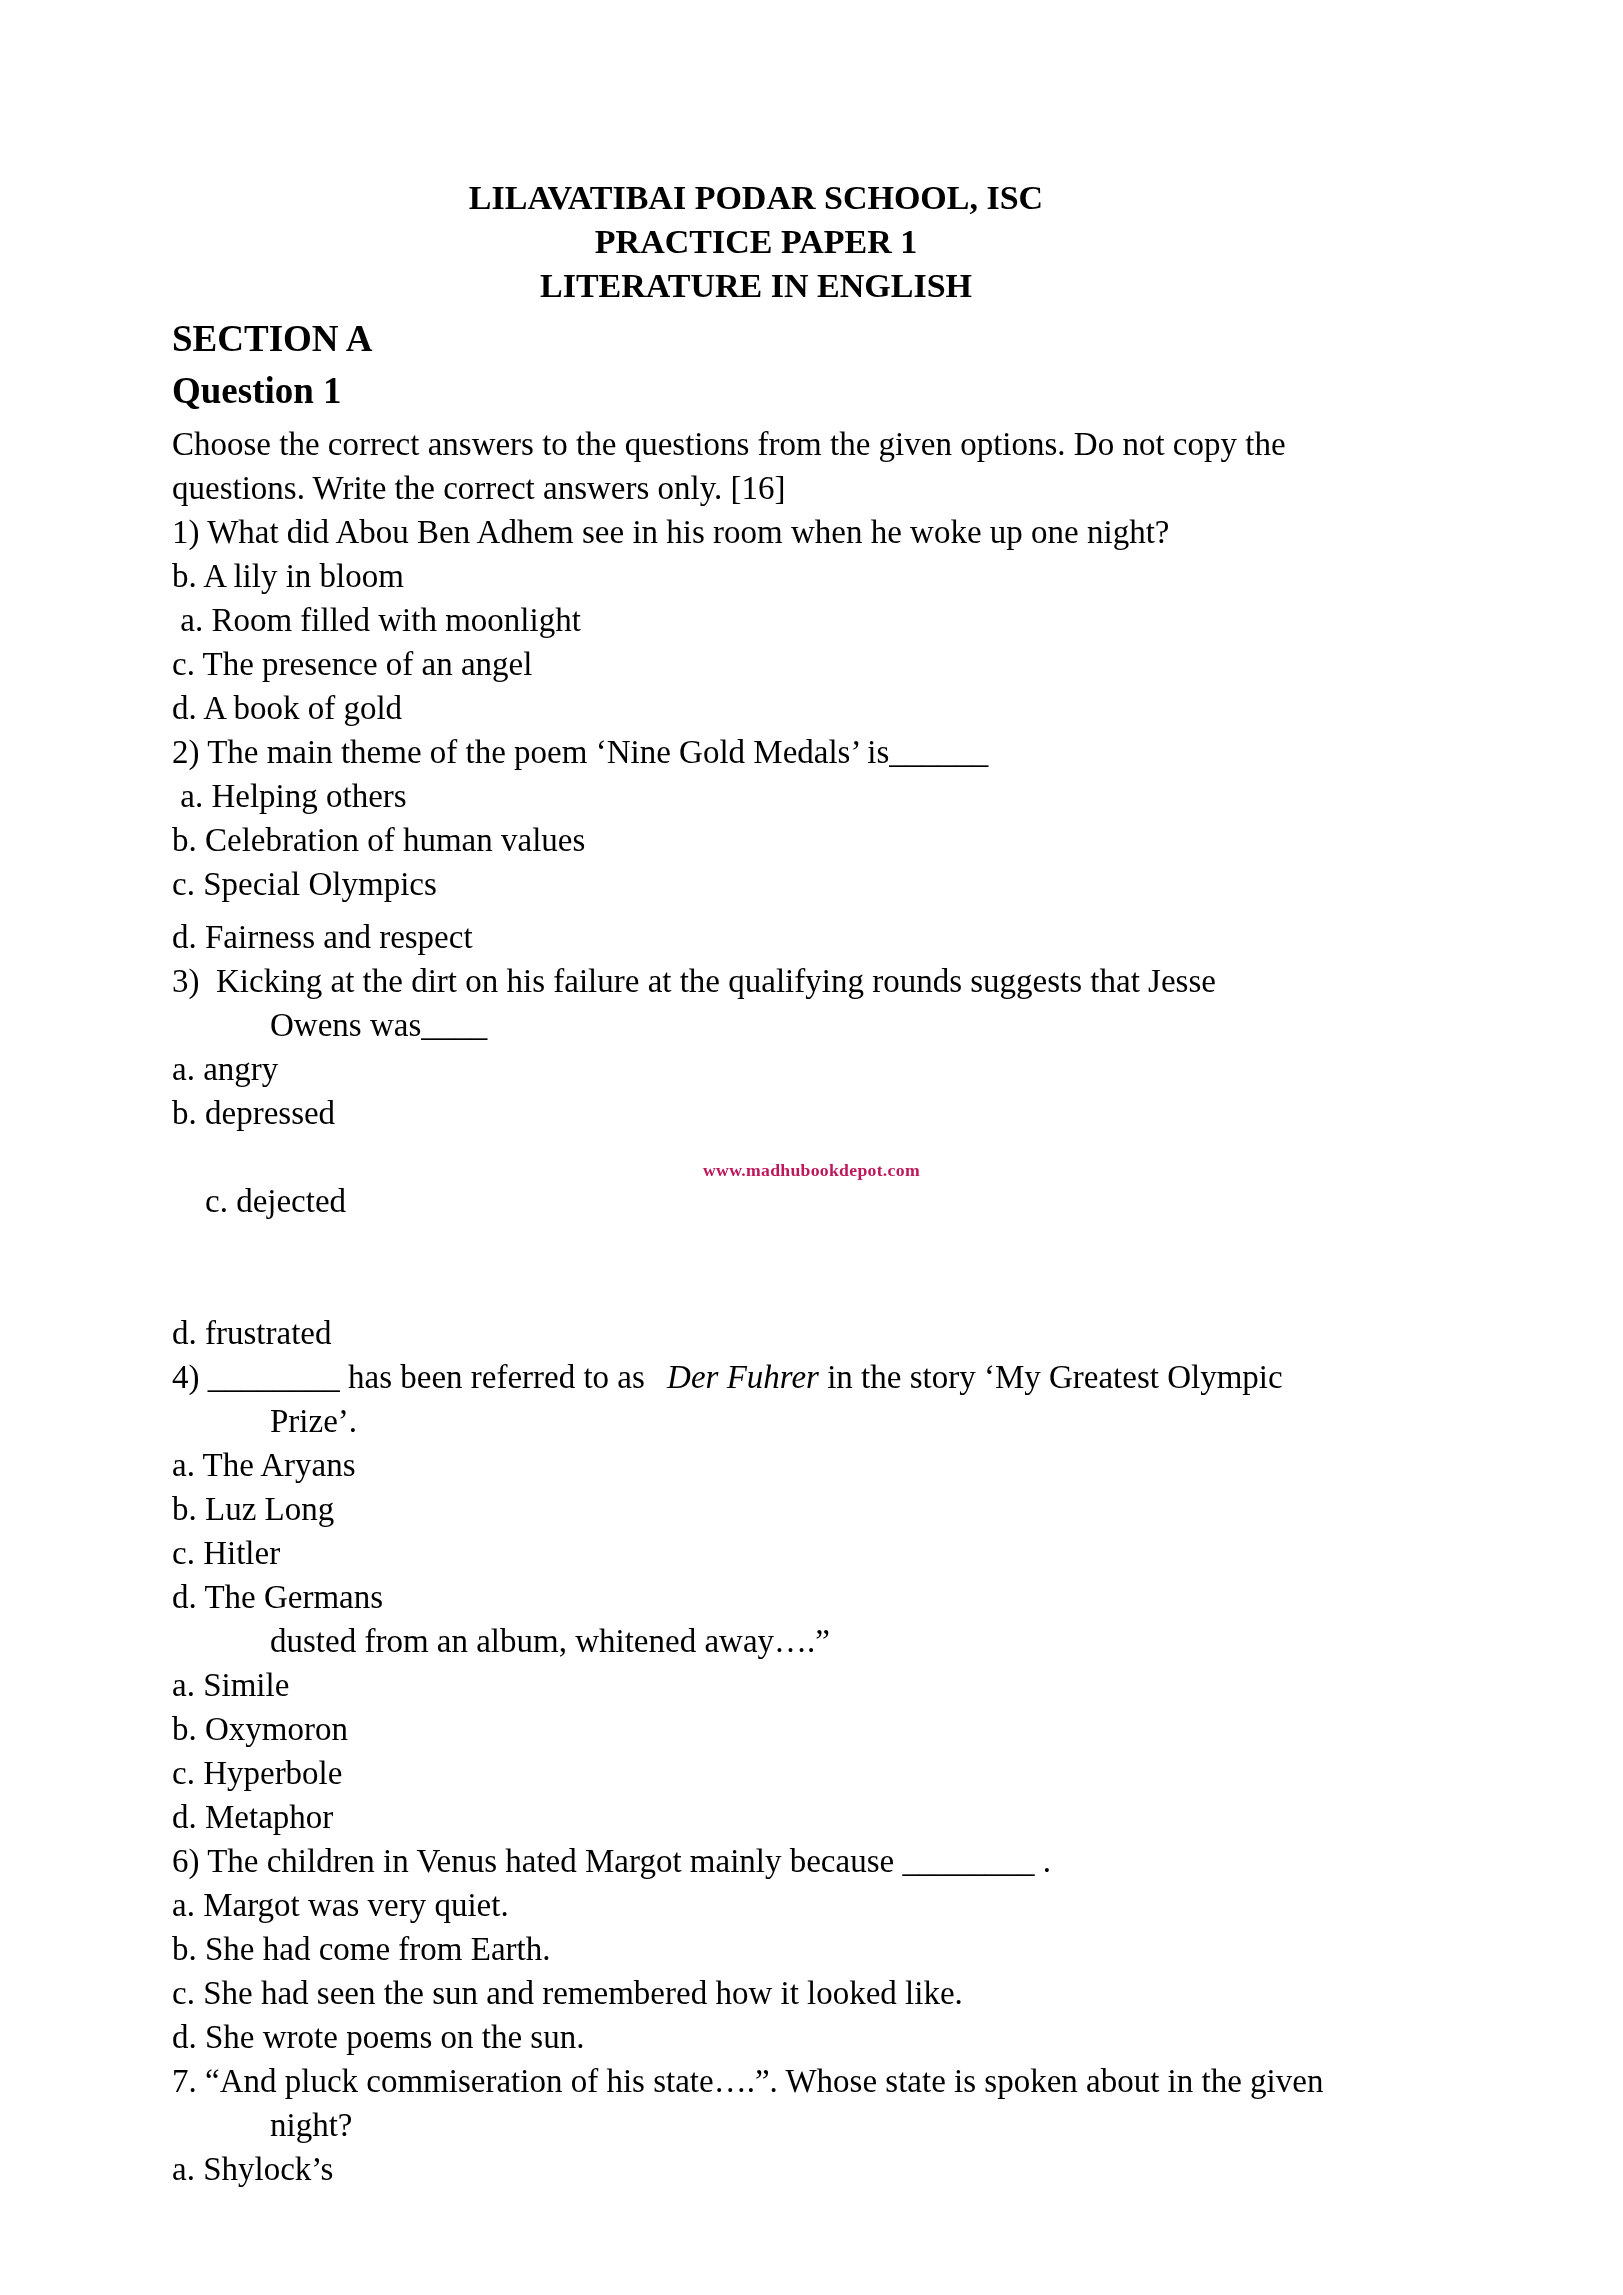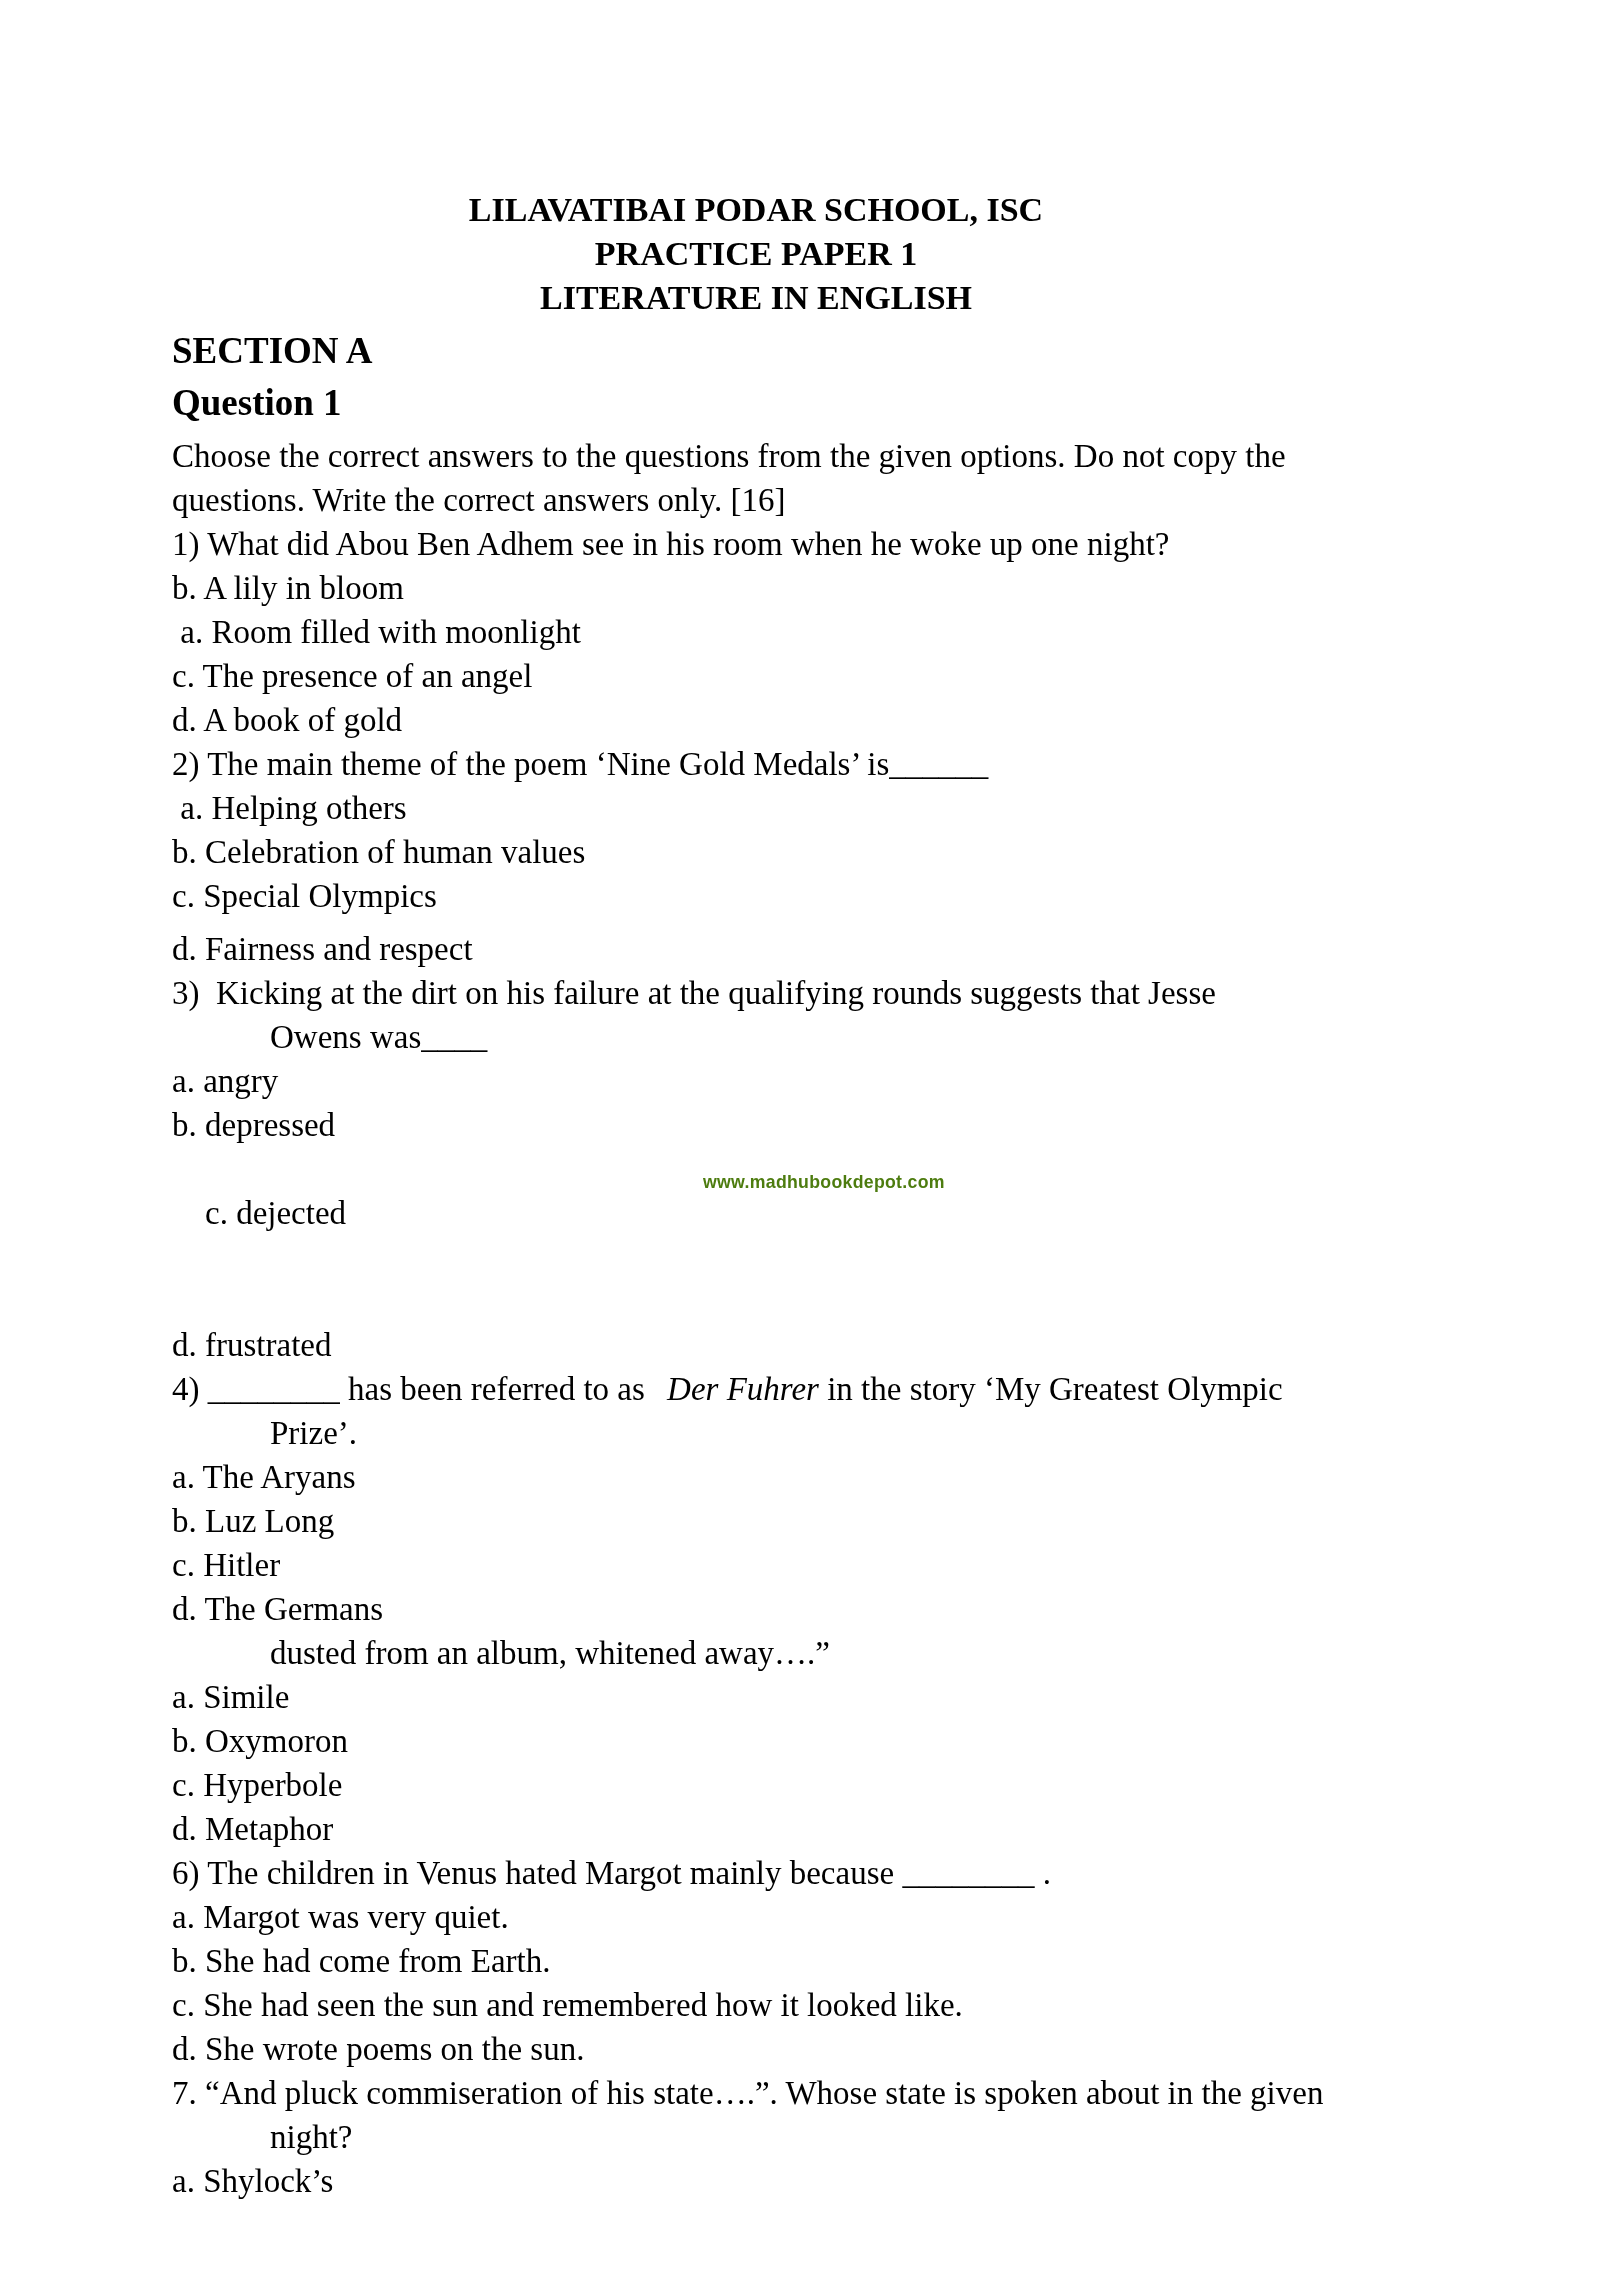--- a/index.html
+++ b/index.html
@@ -10,21 +10,21 @@
   body {
     position: relative;
     width: 1624px;
     height: 2295px;
     font-family: "Liberation Serif", "DejaVu Serif", serif;
     color: #000000;
     overflow: hidden;
   }
   .content {
     position: absolute;
-    top: 188px;
+    top: 176px;
     left: 0;
     width: 1512px;
   }
   .line {
     position: relative;
     margin-left: 172px;
     font-size: 33px;
     line-height: 44px;
     white-space: pre-wrap;
   }
@@ -38,25 +38,25 @@
   .cont { margin-left: 270px; }      
   .sp-section { margin-top: 9px; }
   .sp-question { margin-top: 7.9px; }
   .sp-instr { margin-top: 9.2px; }
   .sp-extra { margin-top: 9px; }
   .it { font-style: italic; margin-left: 14px; }
   .watermark {
     position: absolute;
     left: 531px;
     top: 13px;
-    font-family: Liberation Sans, sans-serif;
+    font-family: Liberation Serif, serif;
     font-size: 17.7px;
     font-weight: bold;
     letter-spacing: 0.3px;
-    color: #4d7c0f;
+    color: #be185d;
     white-space: nowrap;
   }
 </style>
 </head>
 <body>
 
 <main class="content">
 
   <div class="line center bold title-line">LILAVATIBAI PODAR SCHOOL, ISC</div>
   <div class="line center bold title-line">PRACTICE PAPER 1</div>

